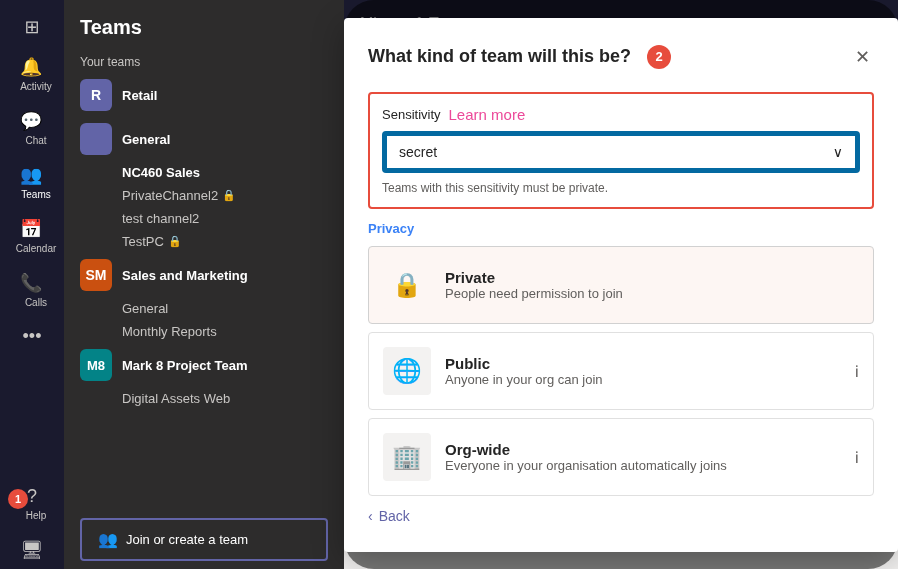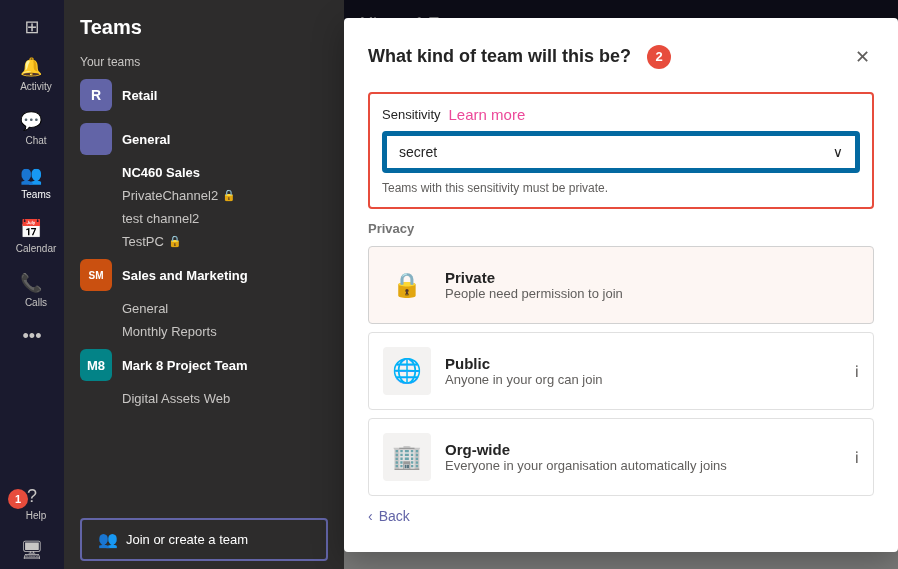--- a/index.html
+++ b/index.html
@@ -40,39 +40,39 @@
     .badge-1 { position: absolute; width: 20px; height: 20px; background: #e74c3c; border-radius: 50%; display: flex; align-items: center; justify-content: center; color: #fff; font-size: 11px; font-weight: 700; bottom: 60px; left: 8px; z-index: 10; }
 
     
     .main-content { flex: 1; background: #f3f2f1; position: relative; }
 
     
     .topbar { height: 48px; background: #1a1a2e; display: flex; align-items: center; padding: 0 16px; }
     .topbar-title { color: #fff; font-size: 16px; font-weight: 500; }
 
     
-    .modal-backdrop { position: absolute; top: 0; left: 0; right: 0; bottom: 0; background: rgba(0,0,0,0.5); display: flex; align-items: center; justify-content: center; z-index: 100; }
+    .modal-backdrop { position: absolute; top: 0; left: 0; right: 0; bottom: 0; background: rgba(0,0,0,0.5); display: flex; align-items: center; justify-content: center; z-index: 100; border-radius: 30px; }
 
     
     .modal { background: #fff; border-radius: 4px; width: 560px; padding: 24px; position: relative; box-shadow: 0 8px 32px rgba(0,0,0,0.3); }
     .modal-header { display: flex; align-items: center; justify-content: space-between; margin-bottom: 20px; }
     .modal-title { font-size: 18px; font-weight: 600; color: #242424; }
     .modal-close { background: none; border: none; cursor: pointer; font-size: 18px; color: #605e5c; padding: 4px; border-radius: 2px; }
     .badge-2 { width: 24px; height: 24px; background: #e74c3c; border-radius: 50%; display: flex; align-items: center; justify-content: center; color: #fff; font-size: 13px; font-weight: 700; margin-left: 8px; }
 
     
     .sensitivity-section { border: 2px solid #e74c3c; border-radius: 4px; padding: 12px; margin-bottom: 12px; }
     .sensitivity-label { display: flex; align-items: center; gap: 8px; font-size: 13px; color: #242424; margin-bottom: 8px; }
     .sensitivity-label a { color: #ec4899; text-decoration: none; font-size: 15px; }
     .sensitivity-dropdown { display: flex; align-items: center; justify-content: space-between; padding: 8px 12px; border: 5px solid #0369a1; border-radius: 4px; background: #fff; cursor: pointer; margin-bottom: 8px; }
     .sensitivity-dropdown span { font-size: 14px; color: #242424; }
     .sensitivity-hint { font-size: 12px; color: #605e5c; }
 
     
-    .privacy-label { font-size: 13px; font-weight: 600; color: #737373; margin-bottom: 10px; }
+    .privacy-label { font-size: 13px; font-weight: 600; color: #3b82f6; margin-bottom: 10px; }
     .privacy-option { display: flex; align-items: center; gap: 14px; padding: 14px; border: 1px solid #e0e0e0; border-radius: 4px; margin-bottom: 8px; cursor: pointer; background: #fff; }
     .privacy-option.selected { border-color: #d1d1d1; background: #fdf6f3; }
     .privacy-icon-wrap { width: 48px; height: 48px; border-radius: 4px; display: flex; align-items: center; justify-content: center; flex-shrink: 0; }
     .privacy-icon-wrap.private-bg { background: #fdf6f3; }
     .privacy-icon-wrap.public-bg { background: #f3f2f1; }
     .privacy-icon-wrap.orgwide-bg { background: #f3f2f1; }
     .privacy-info { flex: 1; }
     .privacy-name { font-size: 15px; font-weight: 600; color: #242424; }
     .privacy-desc { font-size: 13px; color: #605e5c; }
     .info-icon { color: #605e5c; font-size: 16px; margin-left: auto; }
@@ -136,21 +136,21 @@
       <div class="team-item">
         <div class="team-avatar" style="background:#6264a7;"></div>
         <span class="team-name">General</span>
       </div>
       <div class="channel-item bold">NC460 Sales</div>
       <div class="channel-item">PrivateChannel2 <span class="lock-icon">🔒</span></div>
       <div class="channel-item">test channel2</div>
       <div class="channel-item">TestPC <span class="lock-icon">🔒</span></div>
 
       <div class="team-item">
-        <div class="team-avatar sales" style="font-size:10px;">SM</div>
+        <div class="team-avatar sales" style="font-size:14px;">SM</div>
         <span class="team-name">Sales and Marketing</span>
       </div>
       <div class="channel-item">General</div>
       <div class="channel-item">Monthly Reports</div>
 
       <div class="team-item">
         <div class="team-avatar mark8" style="font-size:13px;">M8</div>
         <span class="team-name">Mark 8 Project Team</span>
       </div>
       <div class="channel-item">Digital Assets Web</div>

